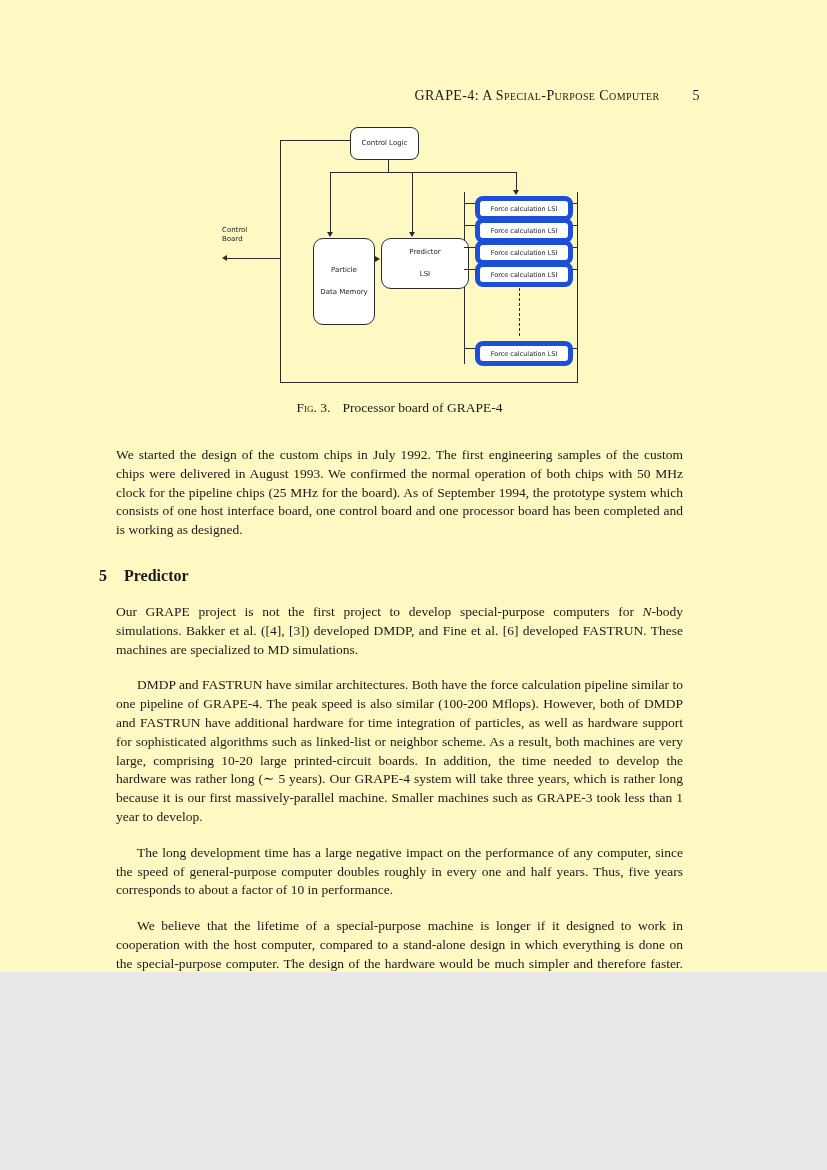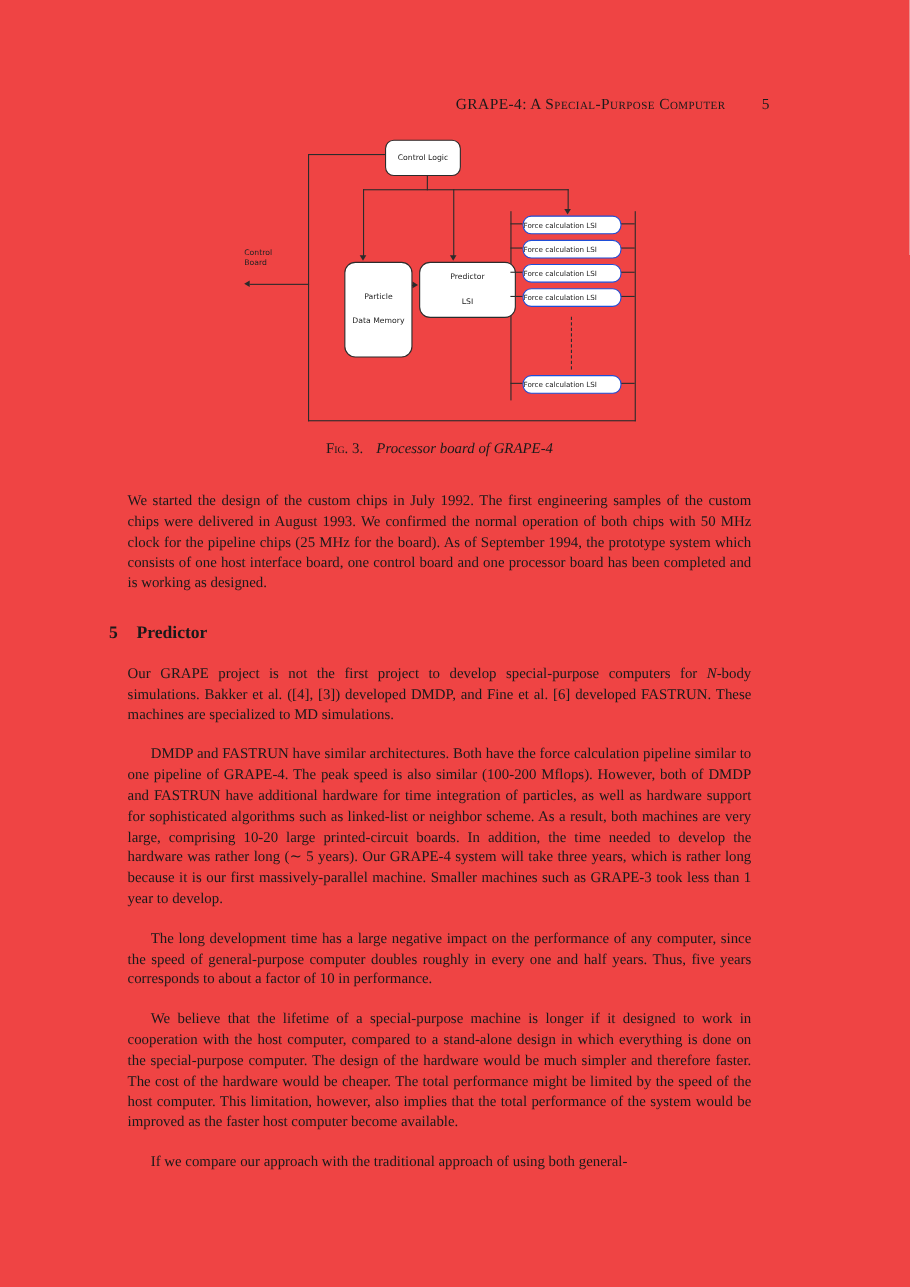--- a/index.html
+++ b/index.html
@@ -1,18 +1,18 @@
 <!DOCTYPE html>
 <html><head>
 <meta charset="utf-8">
 <style>
   html,body { margin:0; padding:0; background:#e8e8e8; }
   .page {
-    position:relative; width:827px; height:1170px; margin:0 auto;
-    background:#ef4444; overflow:hidden;
+    position:relative; width:827px; height:972px; margin:0 auto;
+    background:#fef9c3; overflow:hidden;
     font-family:"Liberation Serif","DejaVu Serif",serif; color:#1a1a1a;
   }
   
   .running-head {
     position:absolute; left:99px; top:88px; width:601px;
     display:flex; justify-content:flex-end; align-items:baseline; gap:33px;
     font-size:14px; font-variant:small-caps; letter-spacing:0.4px;
   }
   .running-head .pnum { font-variant:normal; }
   
@@ -21,36 +21,36 @@
     font-family:"DejaVu Sans","Liberation Sans",sans-serif; font-size:7px; color:#222;
   }
   .ln { position:absolute; background:#2b2b2b; }
   .dash { position:absolute; width:0; border-left:1px dashed #2b2b2b; }
   .bx {
     position:absolute; border:1px solid #2b2b2b; background:#fff;
     display:flex; flex-direction:column; align-items:center; justify-content:center;
     text-align:center; line-height:1.25;
   }
   .pill {
-    position:absolute; border:1px solid #1d4ed8; background:#fff; border-radius:8px;
-    display:flex; align-items:center; 
+    position:absolute; border:5px solid #1d4ed8; background:#fff; border-radius:8px;
+    display:flex; align-items:center; justify-content:center;
     font-size:6.5px; white-space:nowrap;
   }
   .ah { position:absolute; width:0; height:0; }
   .ah-down { border-left:3px solid transparent; border-right:3px solid transparent; border-top:5px solid #2b2b2b; }
   .ah-right { border-top:3px solid transparent; border-bottom:3px solid transparent; border-left:5px solid #2b2b2b; }
   .ah-left  { border-top:3px solid transparent; border-bottom:3px solid transparent; border-right:5px solid #2b2b2b; }
   .cb-label { position:absolute; left:2px; top:106px; line-height:9px; }
   
   .fig-caption {
     position:absolute; left:99px; top:400px; width:601px; text-align:center;
     font-size:13.5px;
   }
   .fig-caption .lab { font-variant:small-caps; margin-right:12px; }
-  .fig-caption .txt { font-style:italic; }
+  .fig-caption .txt { }
   
   .body-col {
     position:absolute; left:99px; top:429px; width:601px;
     font-size:13.5px; line-height:18.8px; text-align:justify;
   }
   .sec-head { font-size:16px; font-weight:bold; margin:0 0 7px 0; line-height:20px; }
   .sec-head .no { margin-right:17px; }
   .sec-head.later { margin-top:26px; }
   .body-col p { margin:17px; }
   .ind { text-indent:21px; }

